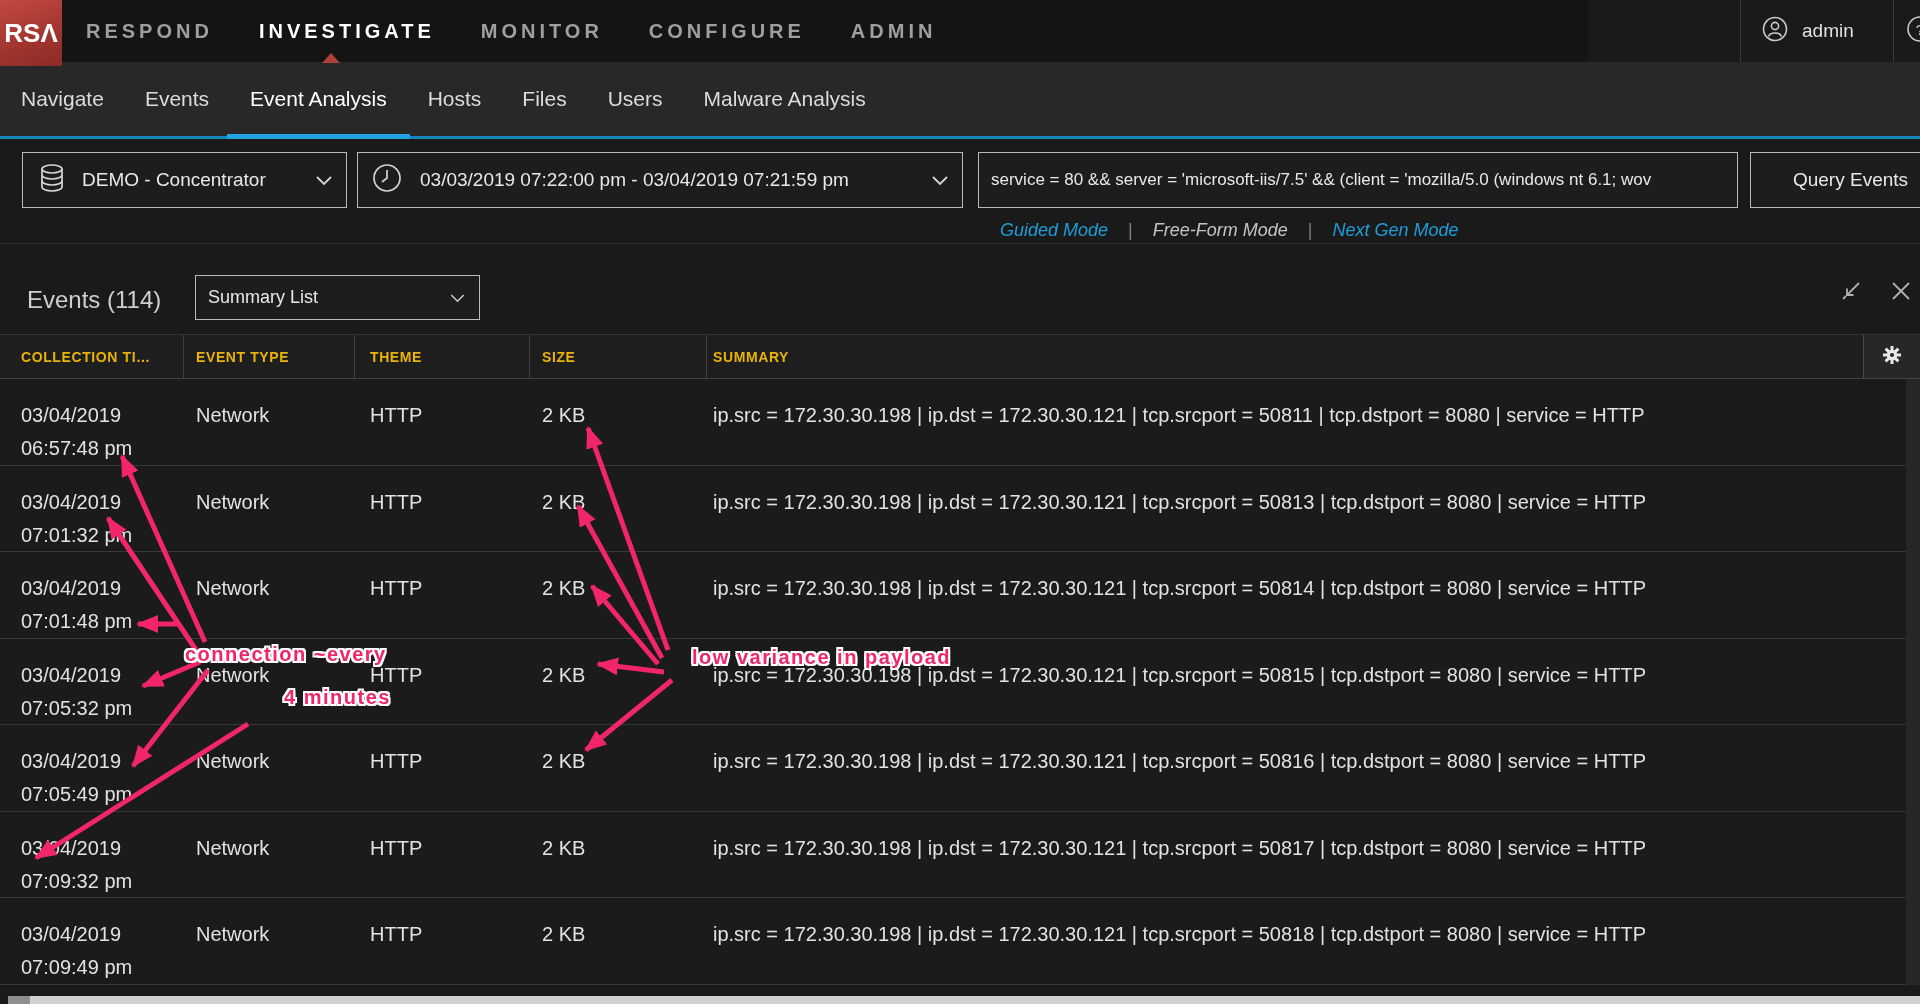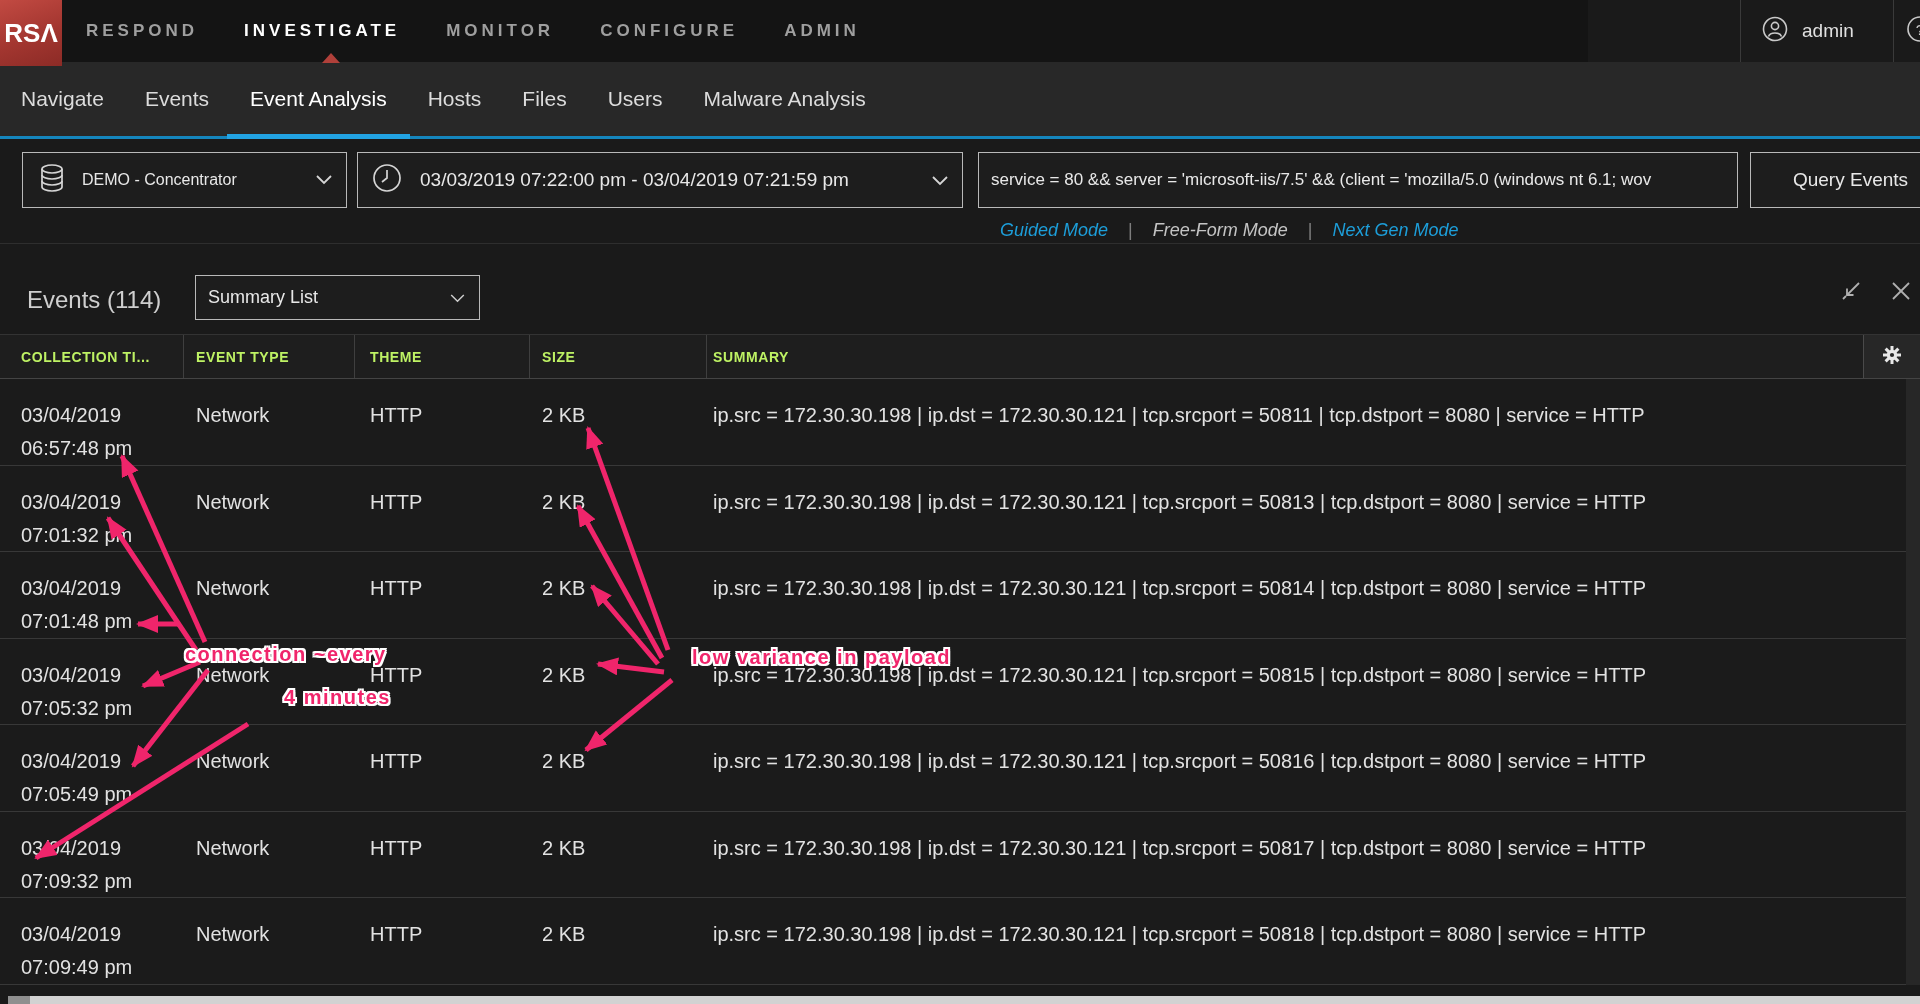--- a/index.html
+++ b/index.html
@@ -10,21 +10,21 @@
   html,body{width:1920px;height:1004px;overflow:hidden;background:#1a1a1a;
     font-family:"Liberation Sans",sans-serif;-webkit-font-smoothing:antialiased;}
   .abs{position:absolute;}
   
   .topnav{position:absolute;left:0;top:0;width:1588px;height:62px;background:#141414;padding-left:12px;}
   .rsa-logo{position:absolute;left:0;top:0;width:62px;height:66px;z-index:5;
     background:linear-gradient(160deg,#c24a42 0%,#a33630 55%,#8c2b26 100%);
     color:#fff;font-weight:bold;font-size:26px;display:flex;align-items:center;justify-content:center;
     letter-spacing:0px;}
   .topnav-items{position:absolute;left:86px;top:0;height:62px;display:flex;gap:46px;align-items:center;}
-  .topnav-item{color:#9f9f9f;font-size:17px;font-weight:bold;letter-spacing:4px;cursor:pointer;}
+  .topnav-item{color:#9f9f9f;font-size:20px;font-weight:bold;letter-spacing:4px;cursor:pointer;}
   .topnav-item.active{color:#ffffff;}
   .tn-divider{position:absolute;top:0;width:1px;height:62px;background:#3a3a3a;}
   .usergroup{position:absolute;left:1762px;top:0;height:62px;display:flex;align-items:center;gap:14px;color:#e0e0e0;font-size:19px;}
   .helpgroup{position:absolute;left:1905px;top:0;height:62px;display:flex;align-items:center;}
   
   .invest-pointer{position:absolute;left:322px;top:53px;width:0;height:0;z-index:6;
     border-left:9px solid transparent;border-right:9px solid transparent;border-bottom:10px solid #b0403a;}
   
   .subnav{position:absolute;left:0;top:62px;width:1920px;height:77px;background:#282828;
     border-bottom:3px solid #1586bd;}
@@ -32,42 +32,42 @@
   .subnav-tab{position:relative;color:#dcdcdc;font-size:21px;height:74px;display:flex;align-items:center;cursor:pointer;}
   .subnav-tab.active{color:#ffffff;}
   .subnav-tab.active::after{content:"";position:absolute;left:-23px;right:-23px;bottom:-3px;height:5px;background:#22a3e3;}
   .subnav-settings{position:absolute;left:1888px;top:88px;width:30px;height:28px;border:1px solid #8a8a8a;
     background:#2e2e2e;display:flex;align-items:center;justify-content:center;cursor:pointer;}
   
   .querybar{position:absolute;left:0;top:139px;width:1920px;height:104px;background:#1a1a1a;}
   .qbox{position:absolute;top:13px;height:56px;border:1.5px solid var(--boxborder);background:#1d1d1d;
     display:flex;align-items:center;color:#e8e8e8;cursor:pointer;}
   .qbox .chev{margin-left:auto;margin-right:14px;}
-  .q-service{left:22px;width:325px;font-size:16px;}
+  .q-service{left:22px;width:325px;font-size:19px;}
   .q-time{left:357px;width:606px;font-size:19px;}
   .q-query{left:978px;width:760px;font-size:17px;cursor:text;}
   .q-query .qtext{padding:0 12px;white-space:nowrap;overflow:hidden;}
   .q-btn{left:1750px;width:201px;justify-content:center;font-size:19px;}
   .modes{position:absolute;left:1000px;top:81px;display:flex;gap:20px;align-items:center;font-size:18px;}
   .mode-link{color:var(--blue);cursor:pointer;font-style:italic;}
   .mode-link.current{color:#c4c4c4;}
   .mode-sep{color:#7d7d7d;}
   
   .events-head{position:absolute;left:0;top:243px;width:1920px;height:91px;background:#1a1a1a;border-top:1px solid #2e2e2e;}
   .events-title{position:absolute;left:27px;top:42px;font-size:24px;color:#cfcfcf;}
   .view-select{position:absolute;left:195px;top:31px;width:285px;height:45px;border:1.5px solid var(--boxborder);
     background:#1d1d1d;color:#e8e8e8;font-size:18px;display:flex;align-items:center;padding-left:12px;cursor:pointer;}
   .view-select .chev{margin-left:auto;margin-right:14px;}
   .panel-icons{position:absolute;left:1838px;top:36px;display:flex;gap:24px;align-items:center;}
   .picon{width:26px;height:26px;display:flex;align-items:center;justify-content:center;cursor:pointer;}
   
   .thead{position:absolute;left:0;top:334px;width:1920px;height:45px;background:#1e1e1e;
     border-top:1px solid #333;border-bottom:1px solid #444;display:grid;
     grid-template-columns:184px 171px 175px 177px 1fr 57px;}
-  .th{display:flex;align-items:center;color:#bef264;font-size:14px;font-weight:bold;letter-spacing:0.6px;
+  .th{display:flex;align-items:center;color:#eab308;font-size:14px;font-weight:bold;letter-spacing:0.6px;
     border-right:1px solid #3f3f3f;white-space:nowrap;overflow:hidden;}
   .th.c5{border-right:none;}
   .th-gear{display:flex;align-items:center;justify-content:center;border-left:1px solid #4a4a4a;background:#272727;cursor:pointer;}
   .c1{padding-left:21px;} .c2{padding-left:12px;} .c3{padding-left:15px;} .c4{padding-left:12px;} .c5{padding-left:6px;}
   .tbody{position:absolute;left:0;top:379px;width:1920px;height:606px;background:#1b1b1b;}
   .trow{width:1920px;height:86.5px;display:grid;grid-template-columns:184px 171px 175px 177px 1fr;
     border-bottom:1px solid #383838;cursor:pointer;}
   .td{padding-top:20px;line-height:33px;font-size:20px;color:var(--rowtext);white-space:nowrap;overflow:hidden;}
   .td div{display:block;}
   .vscroll{position:absolute;right:0;top:379px;width:14px;height:606px;background:#272727;cursor:pointer;}

